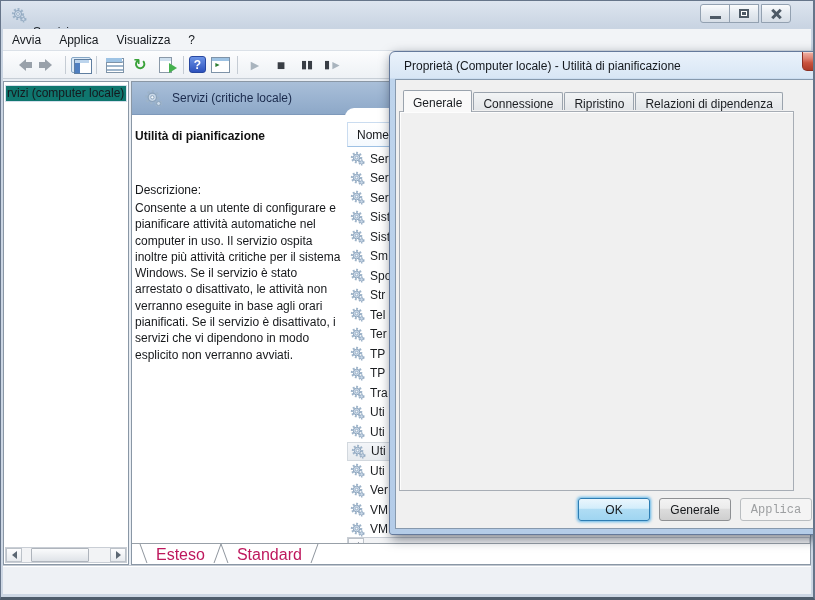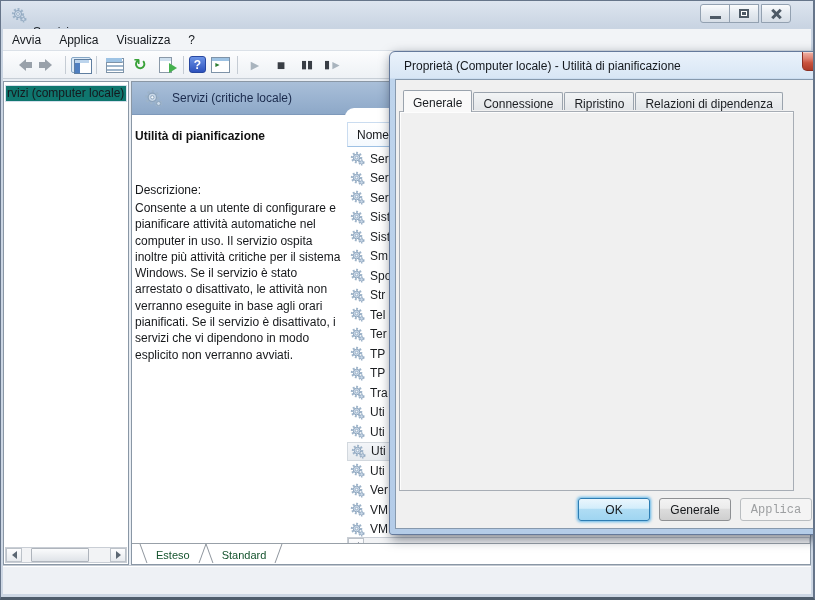--- a/index.html
+++ b/index.html
@@ -85,21 +85,21 @@
     background:linear-gradient(#ffffff,#f4f9fe);border:1px solid #cadcf0;border-bottom:1px solid #9ec1e4;
     line-height:24px;padding-left:9px;}
   .svc-rows{position:absolute;left:0;top:29px;right:0;bottom:17px;overflow:hidden;}
   .svc-row{height:19.5px;display:flex;align-items:center;}
   .svc-row.selected{background:linear-gradient(#f3f5f8,#e7ebef);border:1px solid #d2d8de;}
   .svc-label{font-size:12px;color:#1a1c1f;margin-left:5px;white-space:nowrap;}
   .svc-row svg{margin-left:3px;flex:0 0 auto;}
   .list-scroll{position:absolute;left:0;right:0;bottom:0;height:17px;}
   .strip{position:absolute;left:0;right:0;bottom:0;height:21px;background:#fff;border-top:1px solid #98a0a8;
     display:flex;align-items:stretch;padding-left:8px;}
-  .sheet-tab{position:relative;padding:2px 16px 0 16px;font-size:11px;color:#14532d;line-height:18px;}
+  .sheet-tab{position:relative;padding:2px 16px 0 16px;font-size:16px;color:#be185d;line-height:18px;}
   .sheet-tab::before{content:"";position:absolute;left:3px;top:0;bottom:1px;width:1px;background:#8f969e;transform:skewX(20deg);}
   .sheet-tab::after{content:"";position:absolute;right:3px;top:0;bottom:1px;width:1px;background:#8f969e;transform:skewX(-20deg);}
   .statusbar{position:absolute;left:2px;right:2px;bottom:3px;height:29px;background:#eef1f5;
     border-top:1px solid #c1c8d1;box-shadow:inset 0 1px 0 #fff;}
   
   .dialog{position:absolute;left:388px;top:50px;width:470px;height:484px;z-index:50;
     background:linear-gradient(#eaf2fb,#d8e6f5 26px,#bed4ec 27px,#b4cce8);
     border:1px solid #64799b;border-radius:6px 6px 3px 3px;
     box-shadow:2px 4px 12px rgba(20,30,45,.55);}
   .dlg-title{position:absolute;left:14px;top:7px;font-size:12px;color:#14181d;}

